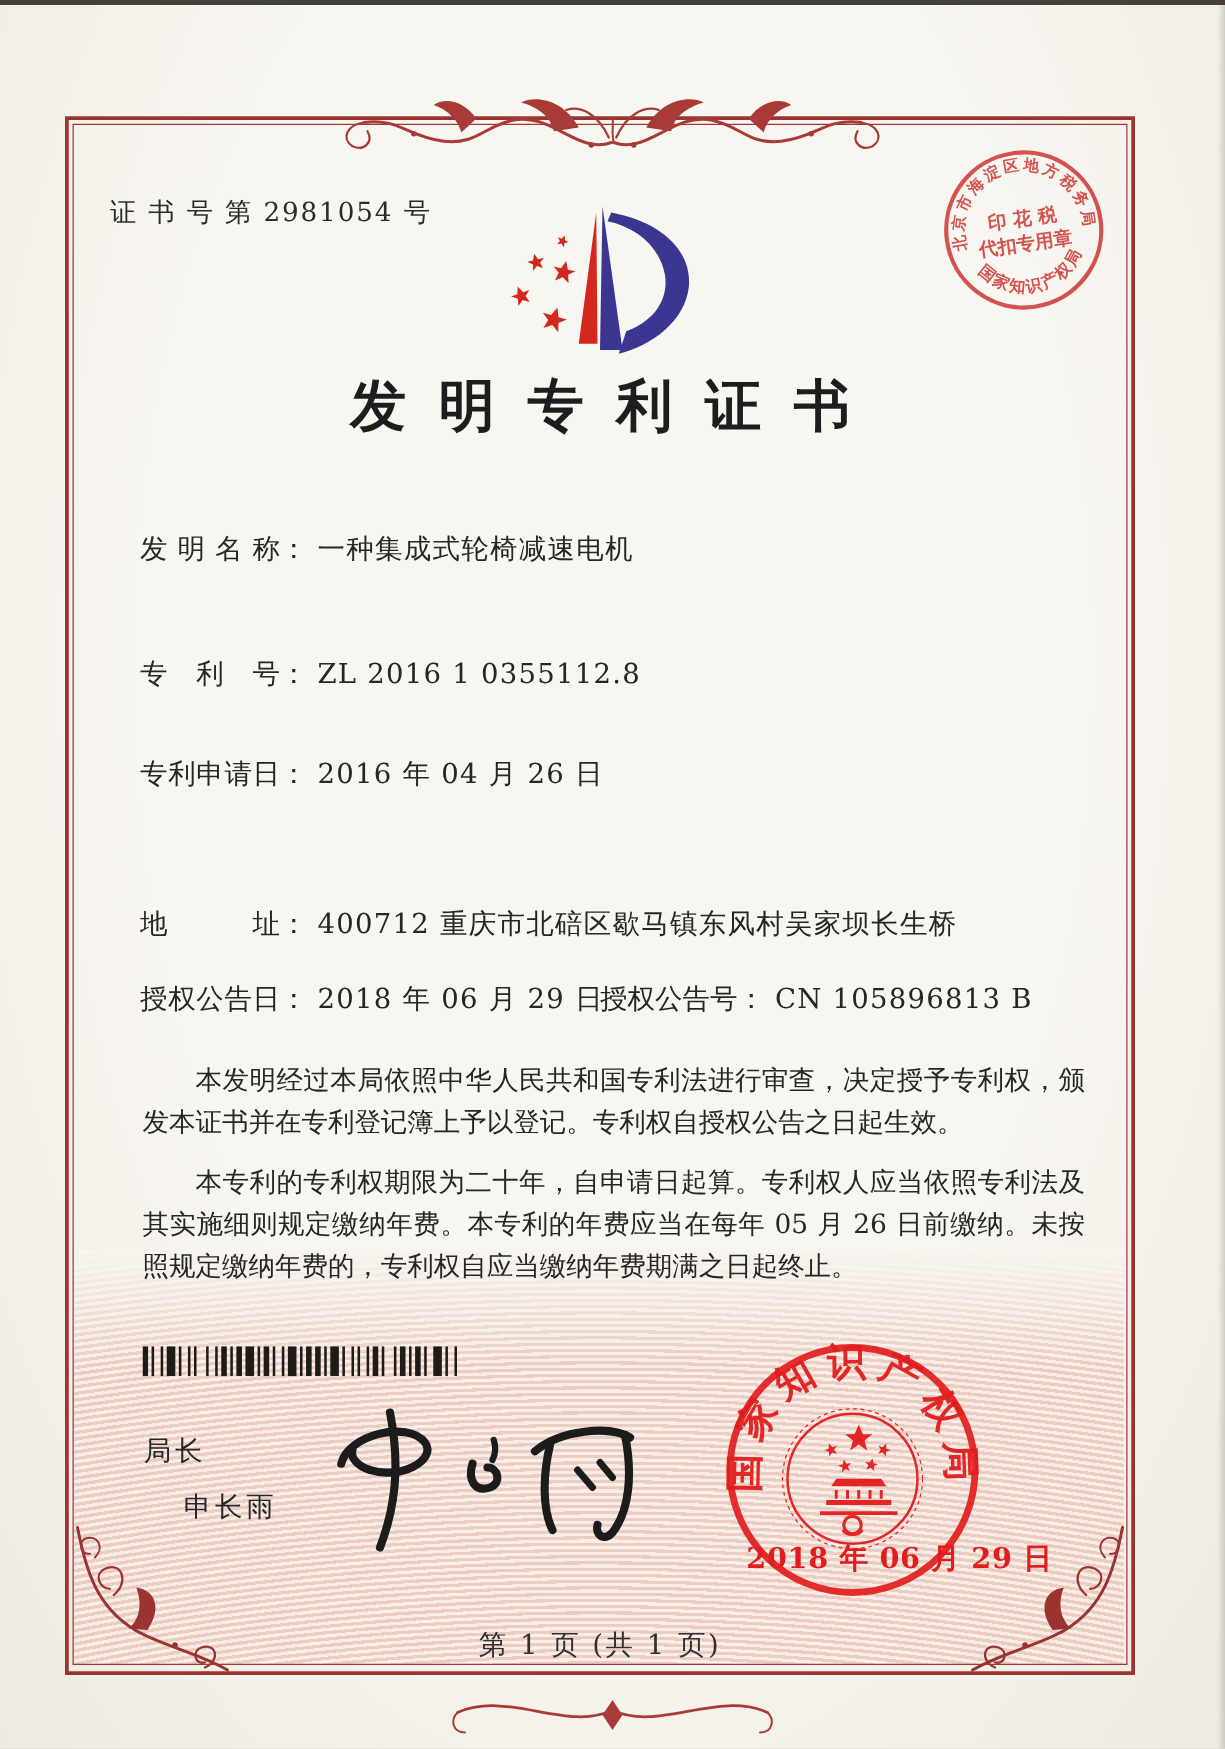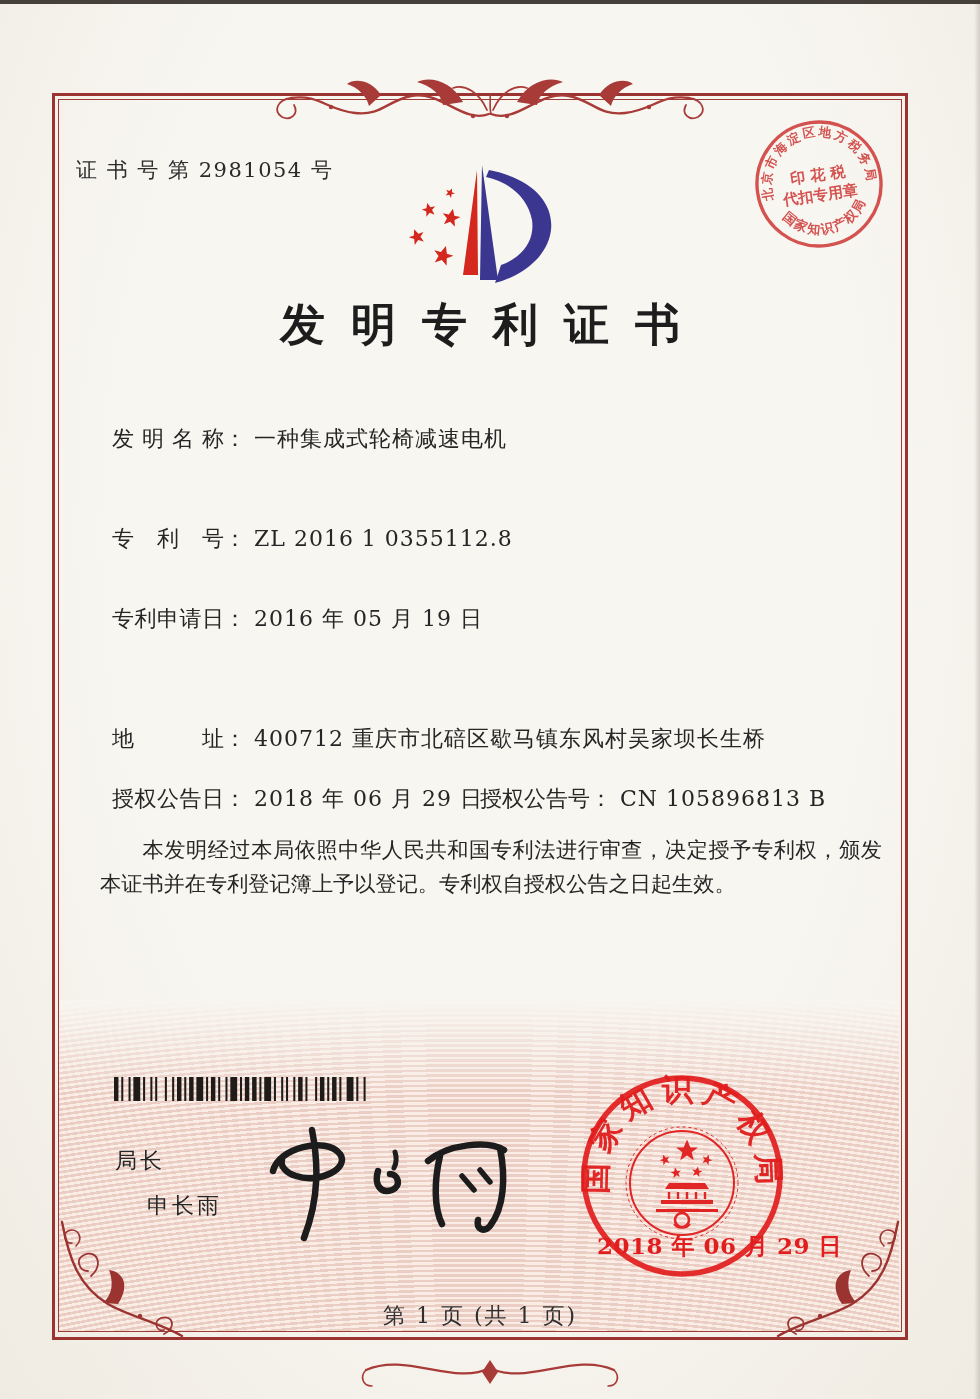--- a/index.html
+++ b/index.html
@@ -21,34 +21,34 @@
   #pink-band{
     left:59px;top:1000px;width:840px;height:331px;z-index:1;
     background:
       repeating-radial-gradient(ellipse 2300px 1150px at 50% 255%,
         rgba(250,236,229,.9) 0 5px, rgba(232,198,188,.85) 5px 10px);
   }
   #pink-band::after{content:"";position:absolute;left:0;top:0;width:100%;height:95px;
     background:linear-gradient(to bottom,#f7f5ef 0%,rgba(247,245,239,0) 100%);}
 
   
-  #cert-no{left:76px;top:156px;font-size:21px;letter-spacing:1.5px;color:#2b2b2b;z-index:4;}
+  #cert-no{left:88px;top:156px;font-size:21px;letter-spacing:1.5px;color:#2b2b2b;z-index:4;}
   #title{left:0;top:295px;width:960px;text-align:center;font-size:45px;font-weight:bold;
     letter-spacing:26px;text-indent:26px;color:#1d1d1d;z-index:4;}
 
   
   .field-row{left:112px;height:28px;font-size:22px;z-index:4;white-space:nowrap;}
   .flabel{display:inline-block;width:112px;text-align:justify;text-align-last:justify;vertical-align:bottom;}
   .fcolon{display:inline-block;}
   .fvalue{margin-left:8px;letter-spacing:1px;}
   .pair2{position:absolute;left:368px;top:0;}
 
   
   #body-text{left:100px;top:833px;width:782px;z-index:4;font-size:21.2px;line-height:33.8px;text-align:justify;}
-  #body-text p{margin:0;text-indent:2em;}
+  #body-text p{margin:14px;text-indent:2em;}
 
   
   #barcode{left:114px;top:1077px;width:252px;height:24px;z-index:4;}
   #director-title{left:115px;top:1146px;font-size:22px;letter-spacing:3px;z-index:4;}
   #director-name{left:115px;top:1191px;font-size:22px;letter-spacing:3px;z-index:4;margin-left:32px;}
   #signature{left:248px;top:1116px;z-index:4;}
   #big-seal{left:577px;top:1071px;z-index:4;}
   #seal-date{left:597px;top:1231px;font-size:23px;font-weight:bold;color:#e11d1d;letter-spacing:.5px;z-index:5;}
   #footer{left:0;top:1301px;width:960px;text-align:center;font-size:22px;letter-spacing:2px;z-index:4;color:#303030;}
 
@@ -125,34 +125,35 @@
 
   <div class="abs field-row" style="top:424px">
     <span class="flabel">发明名称</span><span class="fcolon">：</span><span class="fvalue">一种集成式轮椅减速电机</span>
   </div>
 
   <div class="abs" id="title">发明专利证书</div>
   <div class="abs field-row" style="top:524px">
     <span class="flabel">专利号</span><span class="fcolon">：</span><span class="fvalue">ZL 2016 1 0355112.8</span>
   </div>
   <div class="abs field-row" style="top:604px">
-    <span class="flabel">专利申请日</span><span class="fcolon">：</span><span class="fvalue">2016 年 05 月 19 日</span>
+    <span class="flabel">专利申请日</span><span class="fcolon">：</span><span class="fvalue">2016 年 04 月 26 日</span>
   </div>
   <div class="abs field-row" style="top:724px">
     <span class="flabel">地址</span><span class="fcolon">：</span><span class="fvalue">400712 重庆市北碚区歇马镇东风村吴家坝长生桥</span>
   </div>
   <div class="abs field-row" style="top:784px">
     <span class="flabel">授权公告日</span><span class="fcolon">：</span><span class="fvalue">2018 年 06 月 29 日</span>
     <span class="pair2">
       <span>授权公告号</span><span class="fcolon">：</span><span class="fvalue">CN 105896813 B</span>
     </span>
   </div>
 
   <div class="abs" id="body-text">
     <p>本发明经过本局依照中华人民共和国专利法进行审查，决定授予专利权，颁发本证书并在专利登记簿上予以登记。专利权自授权公告之日起生效。</p>
+    <p>本专利的专利权期限为二十年，自申请日起算。专利权人应当依照专利法及其实施细则规定缴纳年费。本专利的年费应当在每年 05 月 26 日前缴纳。未按照规定缴纳年费的，专利权自应当缴纳年费期满之日起终止。</p>
   </div>
 
   <svg class="abs" id="barcode" width="252" height="24" viewBox="0 0 252 24">
       <rect x="0.00" y="0" width="4.45" height="24" fill="#1e1b18"></rect>
       <rect x="7.27" y="0" width="2.02" height="24" fill="#1e1b18"></rect>
       <rect x="14.54" y="0" width="2.02" height="24" fill="#1e1b18"></rect>
       <rect x="19.38" y="0" width="6.87" height="24" fill="#1e1b18"></rect>
       <rect x="29.08" y="0" width="2.02" height="24" fill="#1e1b18"></rect>
       <rect x="36.35" y="0" width="2.02" height="24" fill="#1e1b18"></rect>
       <rect x="41.19" y="0" width="2.02" height="24" fill="#1e1b18"></rect>

